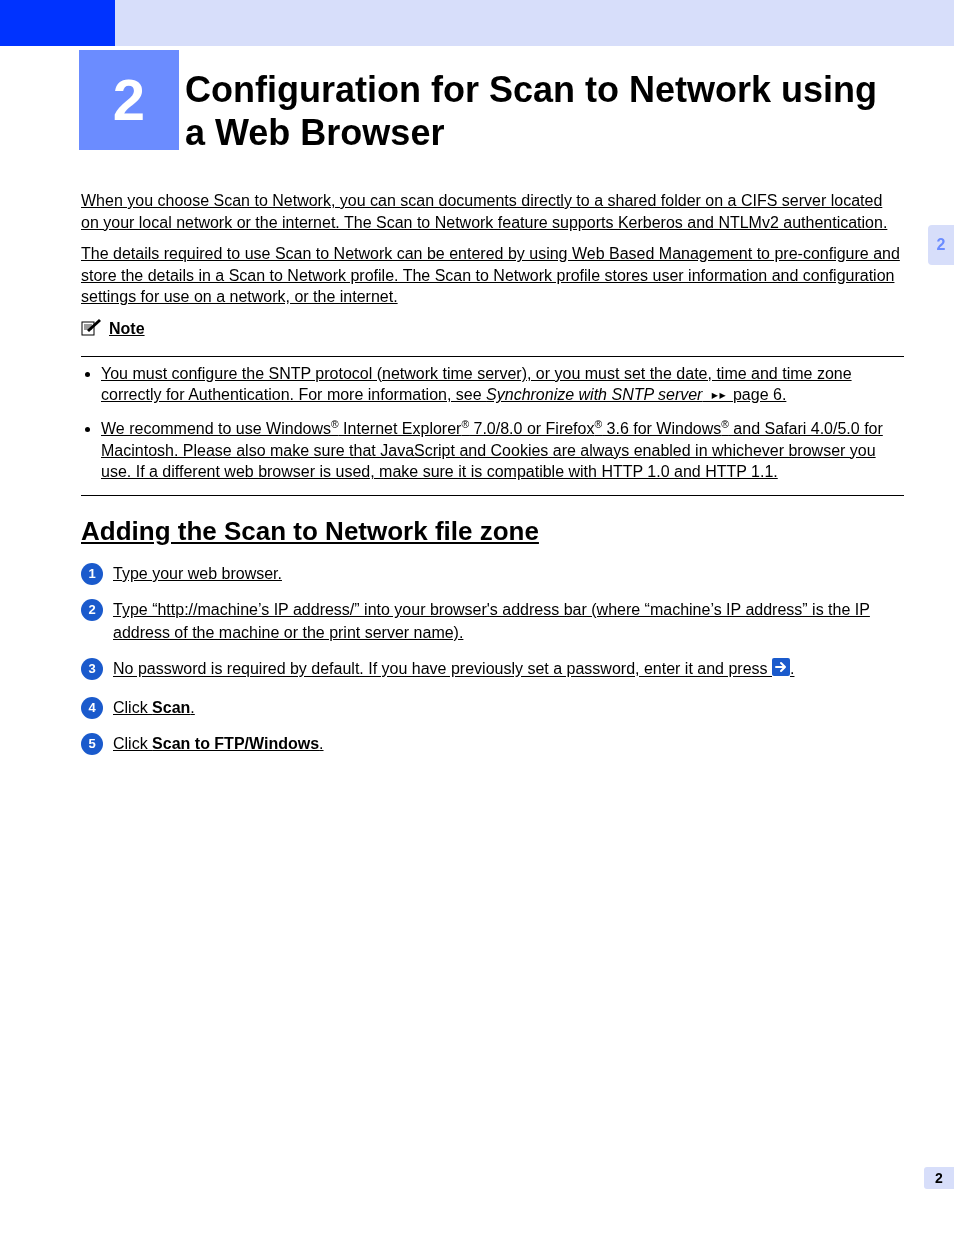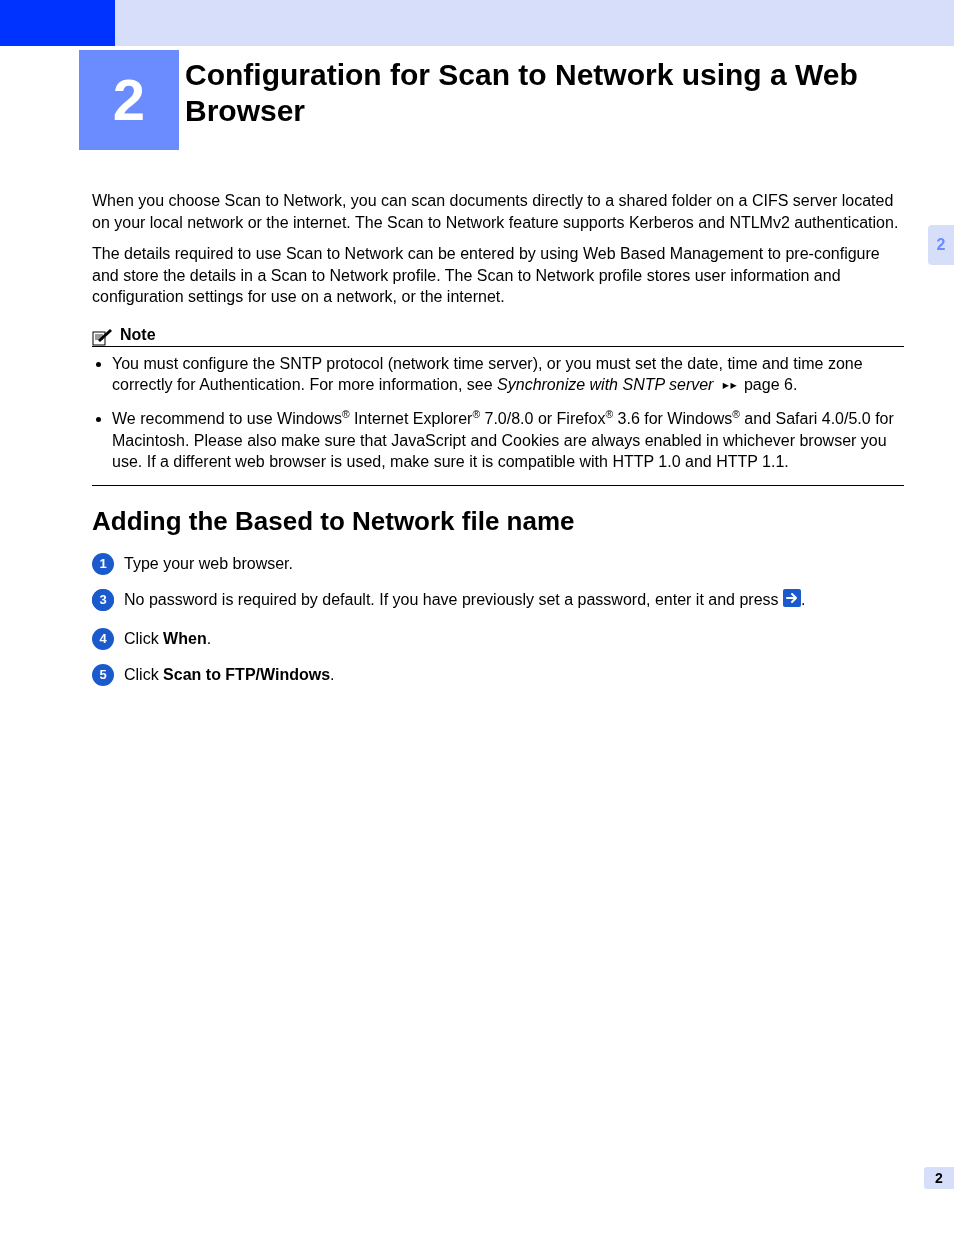--- a/index.html
+++ b/index.html
@@ -26,51 +26,52 @@
     width: 100px; height: 100px;
     background: #6b8cff;
     color: #fff;
     font-size: 58px;
     font-weight: bold;
     text-align: center;
     line-height: 100px;
   }
   .chapter-title {
     position: absolute;
-    left: 185px; top: 57px;
+    left: 185px; top: 68px;
     right: 50px;
-    font-size: 30px;
+    font-size: 36px;
     font-weight: bold;
     line-height: 1.2;
   }
   .side-tab {
     position: absolute;
     right: 0; top: 225px;
     width: 26px; height: 40px;
     background: #d7defa;
     color: #6b8cff;
     font-weight: bold;
     font-size: 16px;
     text-align: center;
     line-height: 40px;
     border-top-left-radius: 4px;
     border-bottom-left-radius: 4px;
   }
   .content {
     position: absolute;
-    left: 92px; right: 50px; top: 190px;
+    left: 81px; right: 50px; top: 190px;
     font-size: 16px;
     line-height: 1.35;
+    text-decoration: underline;
   }
   .para { margin: 0 0 10px 0; }
   .note-head {
-    display: flex; align-items: flex-end;
+    display: flex; align-items: flex-start;
     border-bottom: 1px solid #000;
-    margin: 16px 0 6px 0;
-    padding-bottom: 0;
+    margin: 10px 0 6px 0;
+    padding-bottom: 16px;
   }
   .note-head svg { flex: none; margin-right: 6px; }
   .note-head-label { font-weight: bold; font-size: 16px; }
   .note-list { margin: 0 0 10px 20px; padding: 0; }
   .note-list li { margin-bottom: 12px; }
   .hr-thin { border: none; border-top: 1px solid #000; margin: 8px 0 18px 0; }
   .section-h {
     font-size: 26px;
     font-weight: bold;
     margin: 12px 0 14px 0;
@@ -159,40 +160,41 @@
     <li>
       <span>You must configure the SNTP protocol (network time server), or you must set the date, time and time zone correctly for Authentication. For more information, see </span><span class="xref">Synchronize with SNTP server</span><span class="dblarrow"> ▸▸ </span><span>page 6.</span>
     </li>
     <li>
       <span>We recommend to use Windows</span><sup>®</sup><span> Internet Explorer</span><sup>®</sup><span> 7.0/8.0 or Firefox</span><sup>®</sup><span> 3.6 for Windows</span><sup>®</sup><span> and Safari 4.0/5.0 for Macintosh. Please also make sure that JavaScript and Cookies are always enabled in whichever browser you use. If a different web browser is used, make sure it is compatible with HTTP 1.0 and HTTP 1.1.</span>
     </li>
   </ul>
 
   <hr class="hr-thin">
 
-  <div class="section-h">Adding the Based to Network file name</div>
+  <div class="section-h">Adding the Scan to Network file zone</div>
 
   <ul class="steps">
     <li>
       <span class="step-num">1</span>
       <span>Type your web browser.</span>
     </li>
     <li>
       <span class="step-num">2</span>
+      <span>Type “http://machine’s IP address/” into your browser's address bar (where “machine’s IP address” is the IP address of the machine or the print server name).</span>
     </li>
     <li>
       <span class="step-num">3</span>
       <span>No password is required by default. If you have previously set a password, enter it and press </span><span class="enter-icon"><svg width="18" height="18" viewBox="0 0 18 18">
             <rect x="0" y="0" width="18" height="18" rx="2" fill="#1a5acc"></rect>
             <path d="M4 9 L12 9 M9 5 L13 9 L9 13" stroke="#fff" stroke-width="2" fill="none" stroke-linecap="round" stroke-linejoin="round"></path>
           </svg></span><span>.</span>
     </li>
     <li>
       <span class="step-num">4</span>
-      <span>Click </span><b>When</b><span>.</span>
+      <span>Click </span><b>Scan</b><span>.</span>
     </li>
     <li>
       <span class="step-num">5</span>
       <span>Click </span><b>Scan to FTP/Windows</b><span>.</span>
     </li>
   </ul>
 
 </div>
 
 <div class="page-num-box">2</div>

